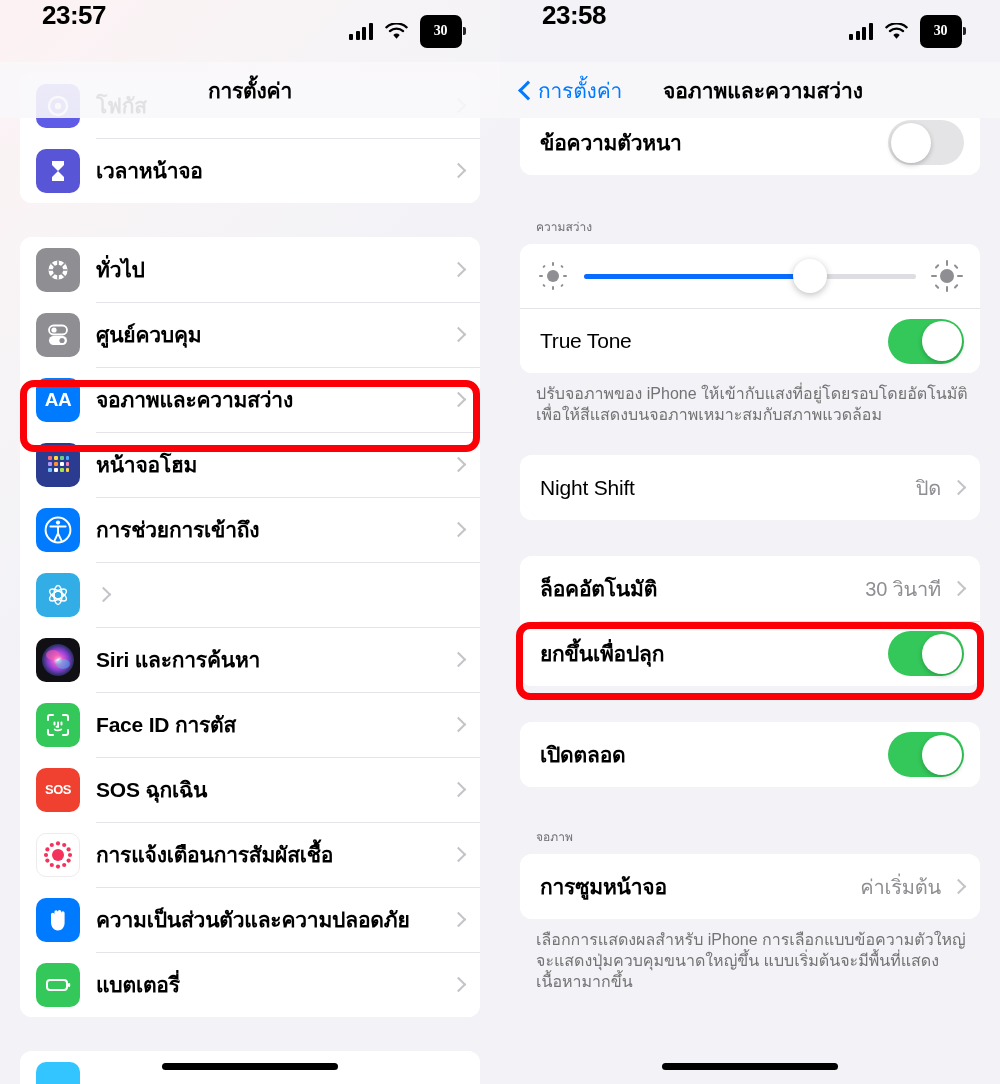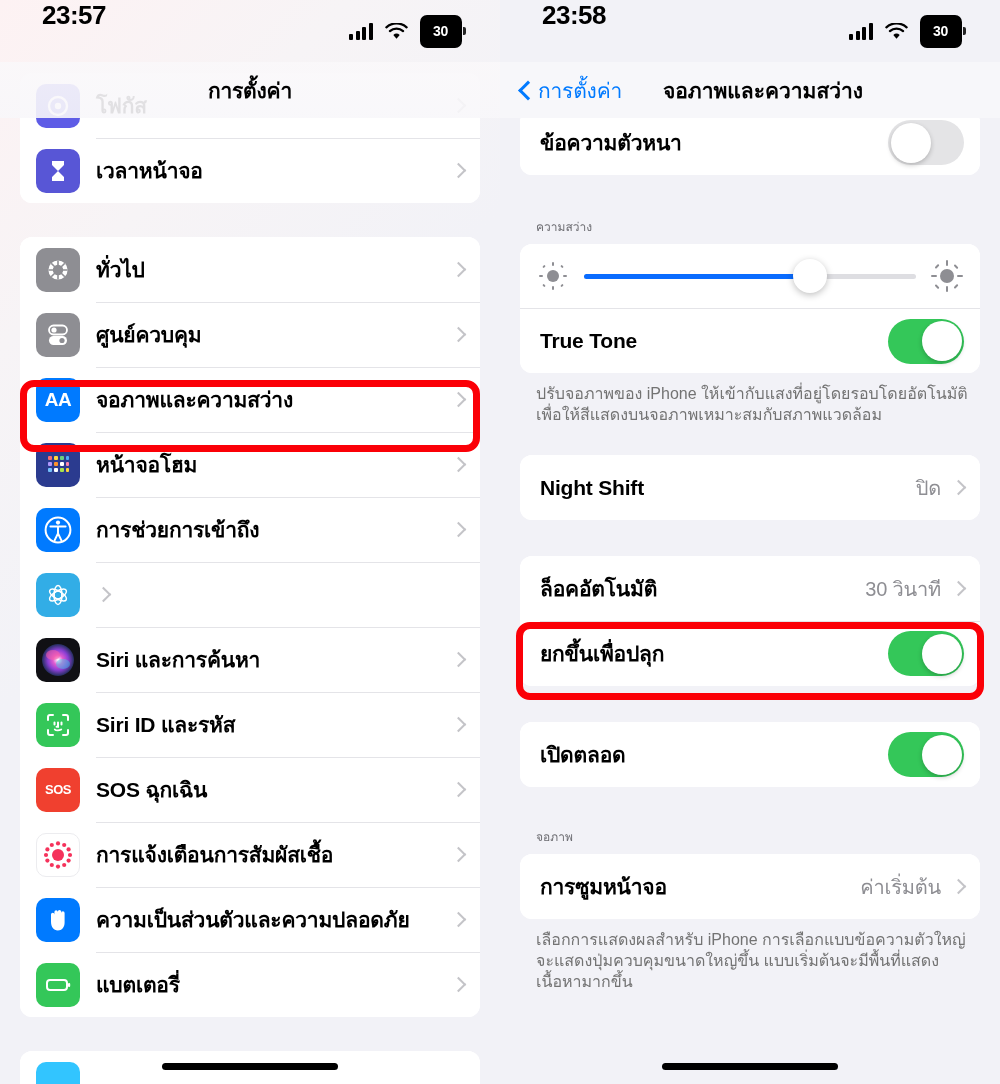--- a/index.html
+++ b/index.html
@@ -25,21 +25,21 @@
   .cell-bars i { width:4px; background:#000; border-radius:1px; display:block; }
   .cell-bars i:nth-child(1){ height:6px; }
   .cell-bars i:nth-child(2){ height:9px; }
   .cell-bars i:nth-child(3){ height:13px; }
   .cell-bars i:nth-child(4){ height:17px; }
   .wifi { width:23px; height:17px; position:relative; }
   .wifi svg { display:block; }
   .battery { display:flex; align-items:center; }
   .batt-body {
     width:42px; height:33px; background:#000; border-radius:7px;
-    display:flex; align-items:center; justify-content:center;
+    display:flex; align-items:center; justify-content:center;font-family:Liberation Serif, serif;
   }
   .batt-num { color:#fff; font-size:14px; font-weight:bold; letter-spacing:-0.3px; }
   .batt-tip { width:3px; height:8px; background:#000; border-radius:0 2px 2px 0; margin-left:1.5px; opacity:.85; }
 
   
   .navbar {
     height:56px; display:flex; align-items:center; justify-content:center;
     position:relative; z-index:3; padding:0 18px;
   }
   .navbar.plain { background:linear-gradient(to bottom,rgba(250,248,250,0.92),rgba(248,247,250,0.9)); }
@@ -75,21 +75,21 @@
   }
   .row.noicon { padding-left:20px; }
   .row.noicon + .row.noicon:before { left:20px; }
 
   .app-icon {
     width:44px; height:44px; border-radius:10px; flex:0 0 44px;
     margin-right:16px; display:flex; align-items:center; justify-content:center;
     overflow:hidden;
   }
   .row-label { font-size:21px; color:#000; font-weight:bold; letter-spacing:-0.2px; flex:1; }
-  .row-label.reg { font-weight:bold; }
+  .row-label.reg { font-weight:normal; }
   .row-value { font-size:20px; color:#8e8e93; margin-right:10px; letter-spacing:-0.2px; }
   .chev {
     width:11px; height:11px; border-right:2.6px solid #c4c4c8; border-top:2.6px solid #c4c4c8;
     transform:rotate(45deg); flex:0 0 auto; margin-left:2px;
   }
 
   
   .group-header {
     font-size:12px; color:#6d6d72; padding:0 20px 8px 36px; letter-spacing:0px;
   }
@@ -315,21 +315,21 @@
         <div class="row">
           <div class="app-icon" style="background:#34c759;">
             <svg class="ic-svg" width="30" height="30" viewBox="0 0 30 30">
               <g stroke="#fff" stroke-width="2" fill="none" stroke-linecap="round">
                 <path d="M5 10V7a2 2 0 0 1 2-2h3M20 5h3a2 2 0 0 1 2 2v3M25 20v3a2 2 0 0 1-2 2h-3M10 25H7a2 2 0 0 1-2-2v-3"></path>
                 <path d="M11.5 12.5v2M18.5 12.5v2M15 12.5v4.2h-1.4"></path>
                 <path d="M11.8 19.5c1 1.2 4.4 1.2 6.4 0" stroke-width="1.9"></path>
               </g>
             </svg>
           </div>
-          <div class="row-label">Siri ID และรหัส</div>
+          <div class="row-label">Face ID การตัส</div>
           <div class="chev"></div>
         </div>
 
         <div class="row">
           <div class="app-icon" style="background:#f0402f;">
             <span class="ic-txt sos">SOS</span>
           </div>
           <div class="row-label">SOS ฉุกเฉิน</div>
           <div class="chev"></div>
         </div>

